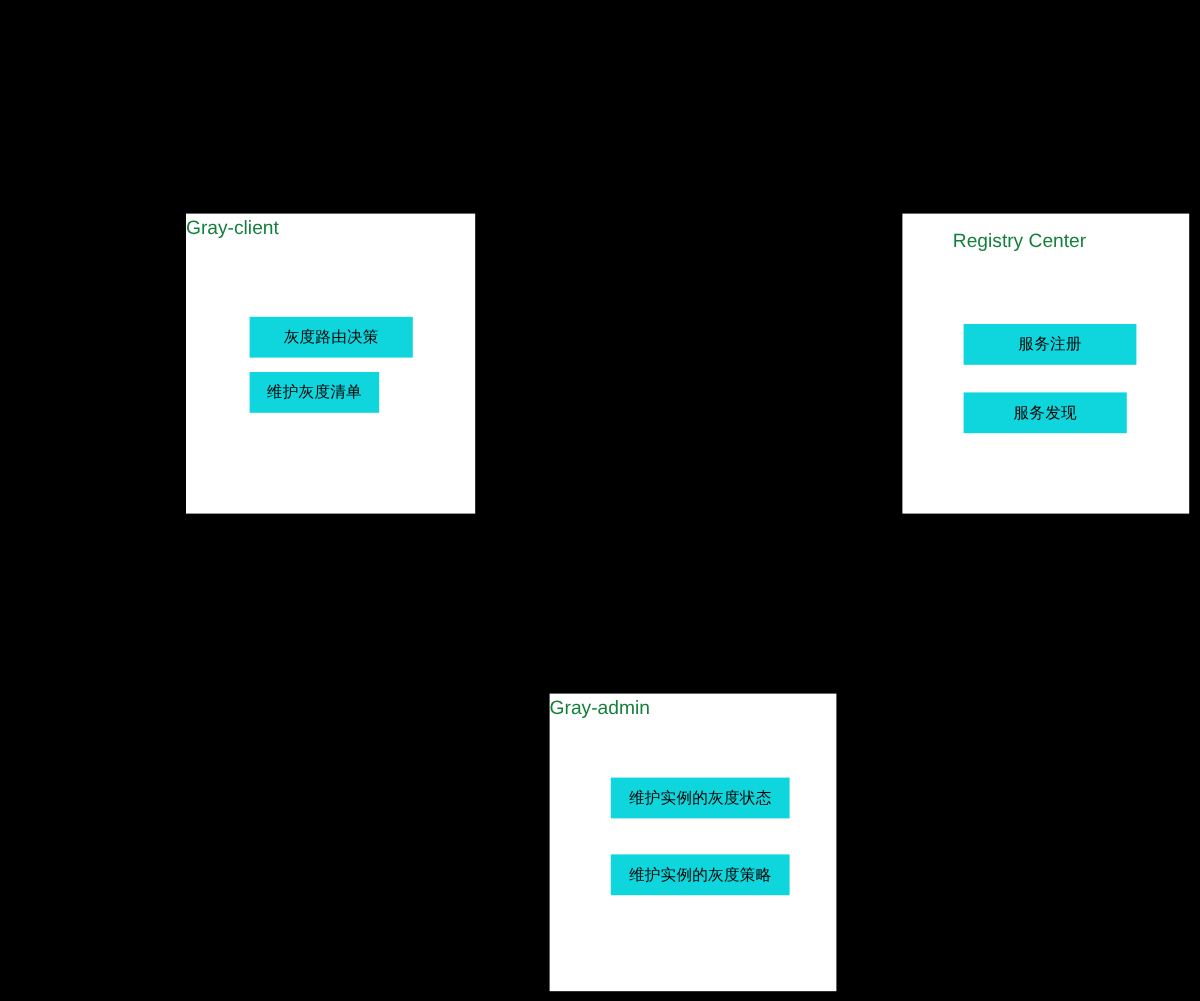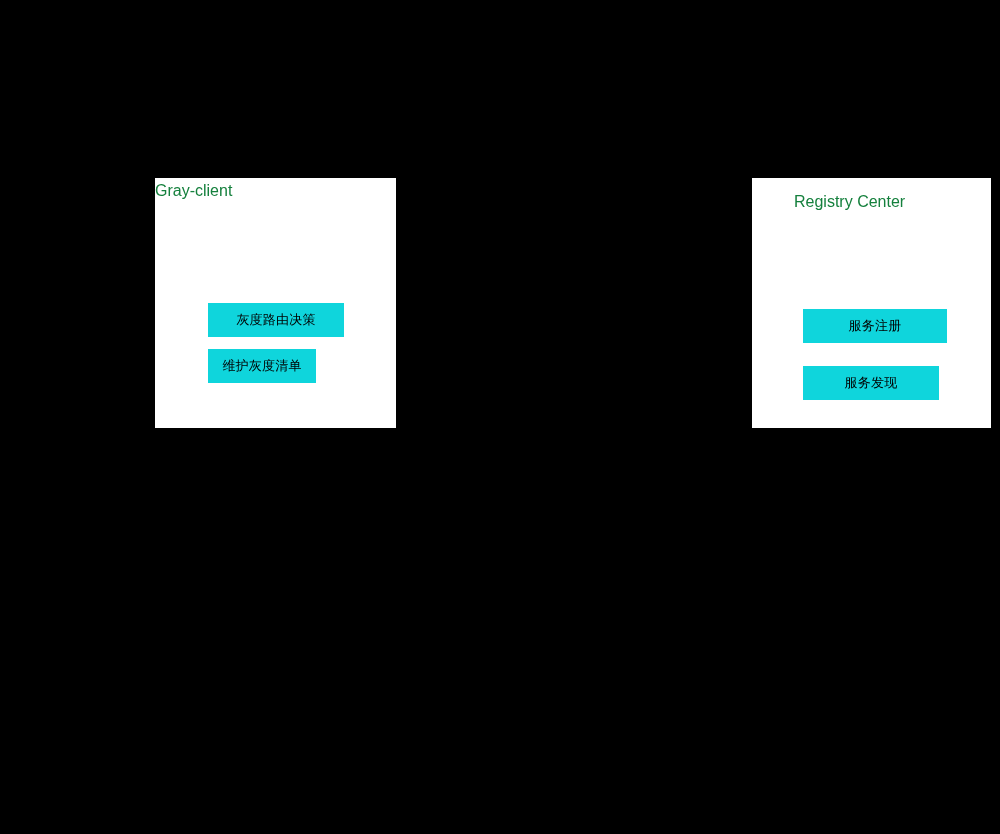--- a/index.html
+++ b/index.html
@@ -42,21 +42,20 @@
     font-size: 13px;
     line-height: 14px;
     display: flex;
     align-items: center;
     justify-content: center;
     text-align: center;
     box-sizing: border-box;
     font-family: "Liberation Sans", "DejaVu Sans", sans-serif;
     white-space: nowrap;
     letter-spacing: 0.2px;
-    margin-top: 39px;
   }
 
   
   #card-gray-client { left: 155px; top: 178px; width: 241px; height: 250px; }
   #card-gray-client .card-title { top: 3px; }
   #card-gray-client .btn-0 { left: 53px; top: 86px; width: 136px; height: 34px; }
   #card-gray-client .btn-1 { left: 53px; top: 132px; width: 108px; height: 34px; }
 
   
   #card-registry-center { left: 752px; top: 178px; width: 239px; height: 250px; }
@@ -80,14 +79,19 @@
     <div class="node-btn btn-0">灰度路由决策</div>
     <div class="node-btn btn-1">维护灰度清单</div>
   </div>
 
   <div class="card" id="card-registry-center">
     <div class="card-title">Registry Center</div>
     <div class="node-btn btn-0">服务注册</div>
     <div class="node-btn btn-1">服务发现</div>
   </div>
 
+  <div class="card" id="card-gray-admin">
+    <div class="card-title">Gray-admin</div>
+    <div class="node-btn btn-0">维护实例的灰度状态</div>
+    <div class="node-btn btn-1">维护实例的灰度策略</div>
+  </div>
 
 </div>
 
 </body></html>

